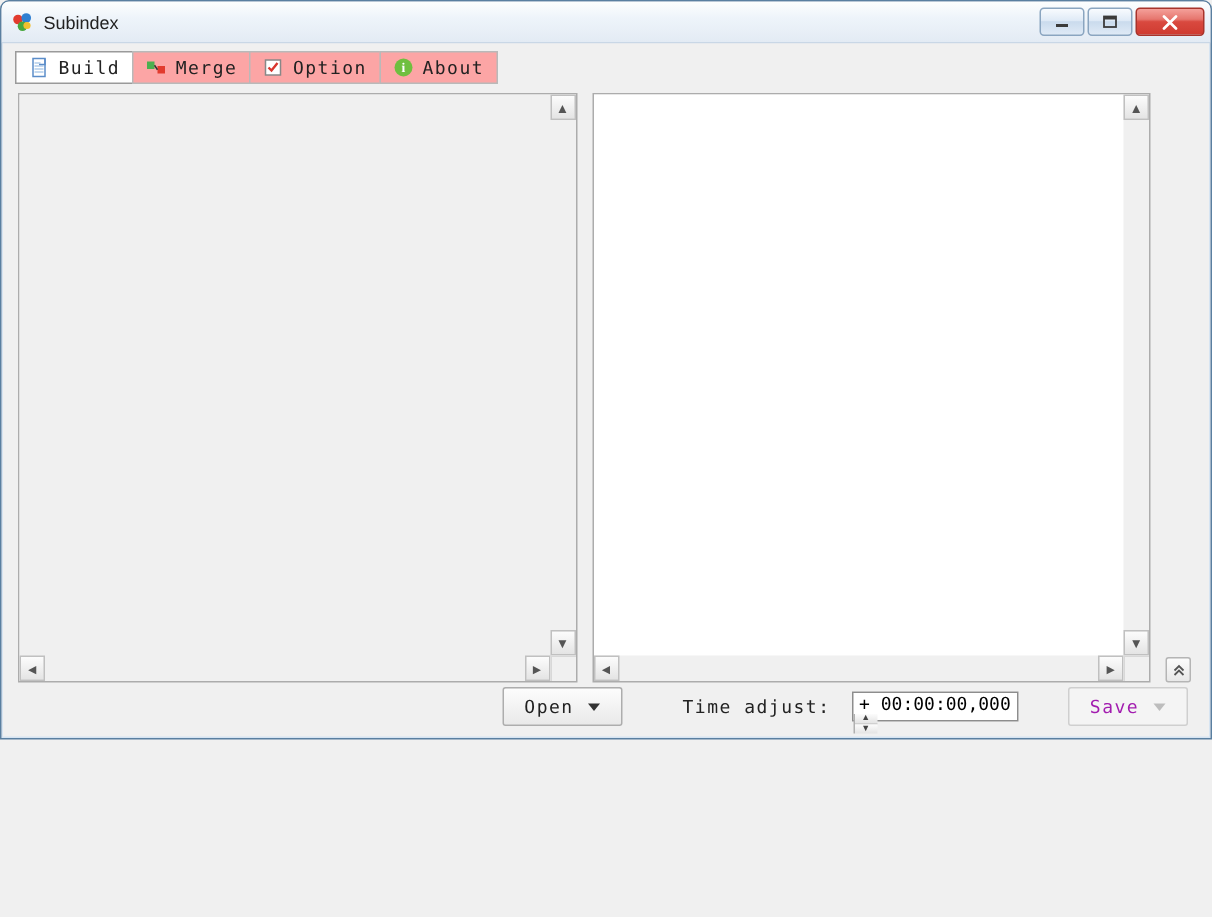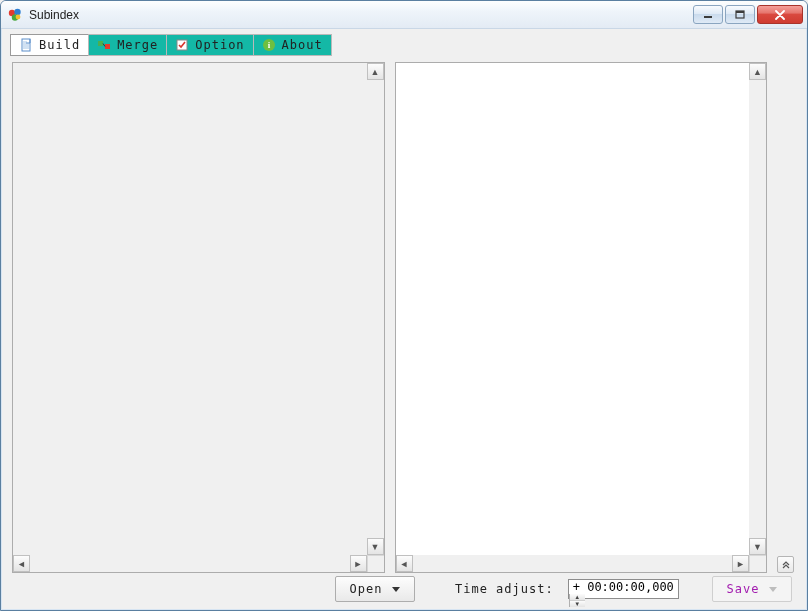--- a/index.html
+++ b/index.html
@@ -5,21 +5,21 @@
   * { box-sizing: border-box; }
   html, body {
     margin: 0; padding: 0;
     width: 808px; height: 611px;
     font-family: "SimSun", "MS Sans Serif", Tahoma, sans-serif;
     font-size: 12px;
     background: #f0f0f0;
     overflow: hidden;
   }
   .window {
-    width: 808px; height: 611px;
+    width: 808px; height: 493px;
     border: 1px solid #5a7fa0;
     border-radius: 6px 6px 0 0;
     background: #f0f0f0;
     display: flex;
     flex-direction: column;
     box-shadow: 0 0 0 1px #d6e4f2 inset;
   }
   
   .titlebar {
     height: 28px;
@@ -80,21 +80,21 @@
     margin: 2px 0 0 4px;
     text-align: center;
   }
   .tool-tab {
     display: inline-flex;
     align-items: center;
     gap: 6px;
     padding: 0 8px;
     border: 1px solid #b9b9b9;
     border-bottom: 1px solid #b9b9b9;
-    background: #14b8a6;
+    background: #fca5a5;
     margin-right: -1px;
     cursor: default;
   }
   .tool-tab .tab-icon {
     width: 14px; height: 14px;
     display: inline-flex; align-items: center; justify-content: center;
   }
   .tool-tab .tab-label {
     color: #222;
     font-family: "SimSun", monospace;

